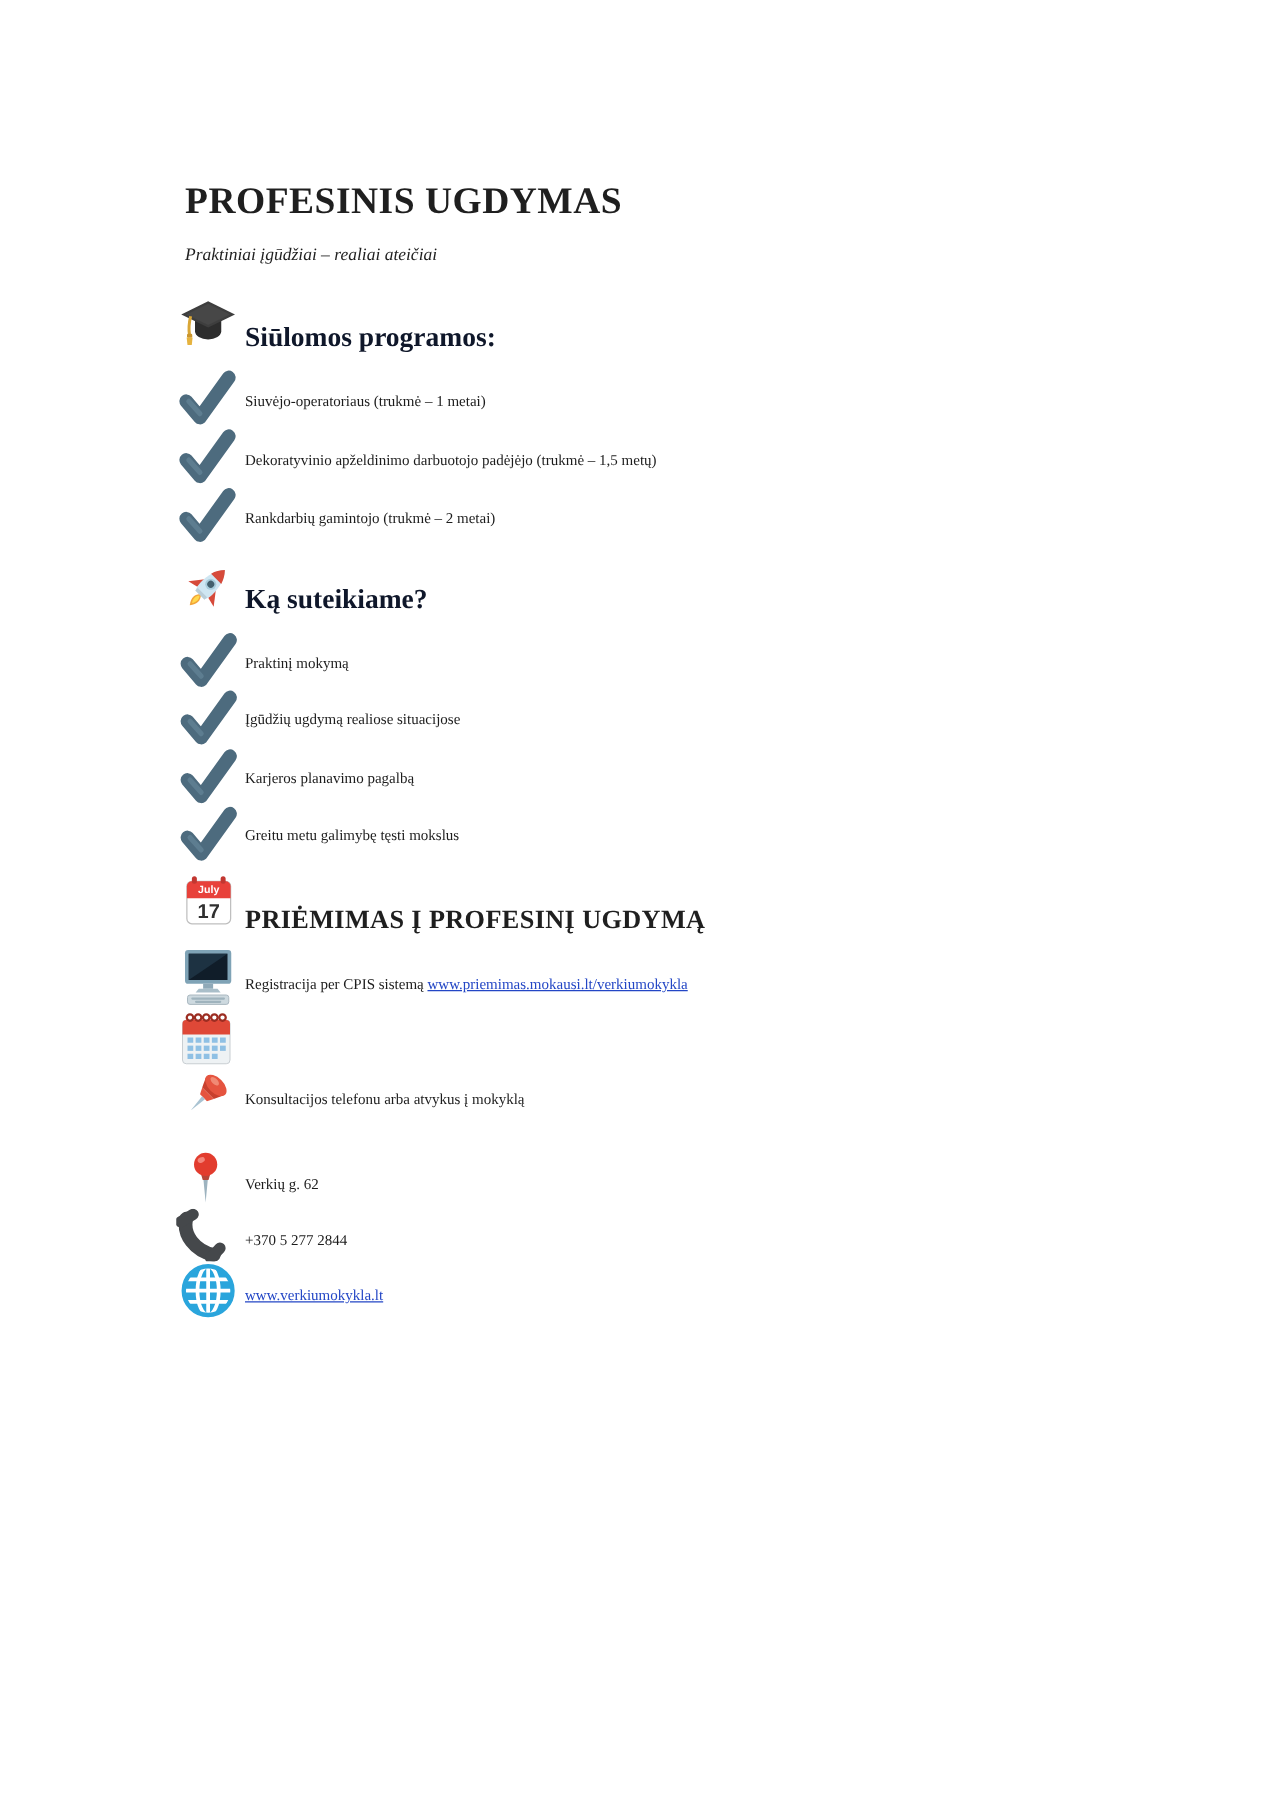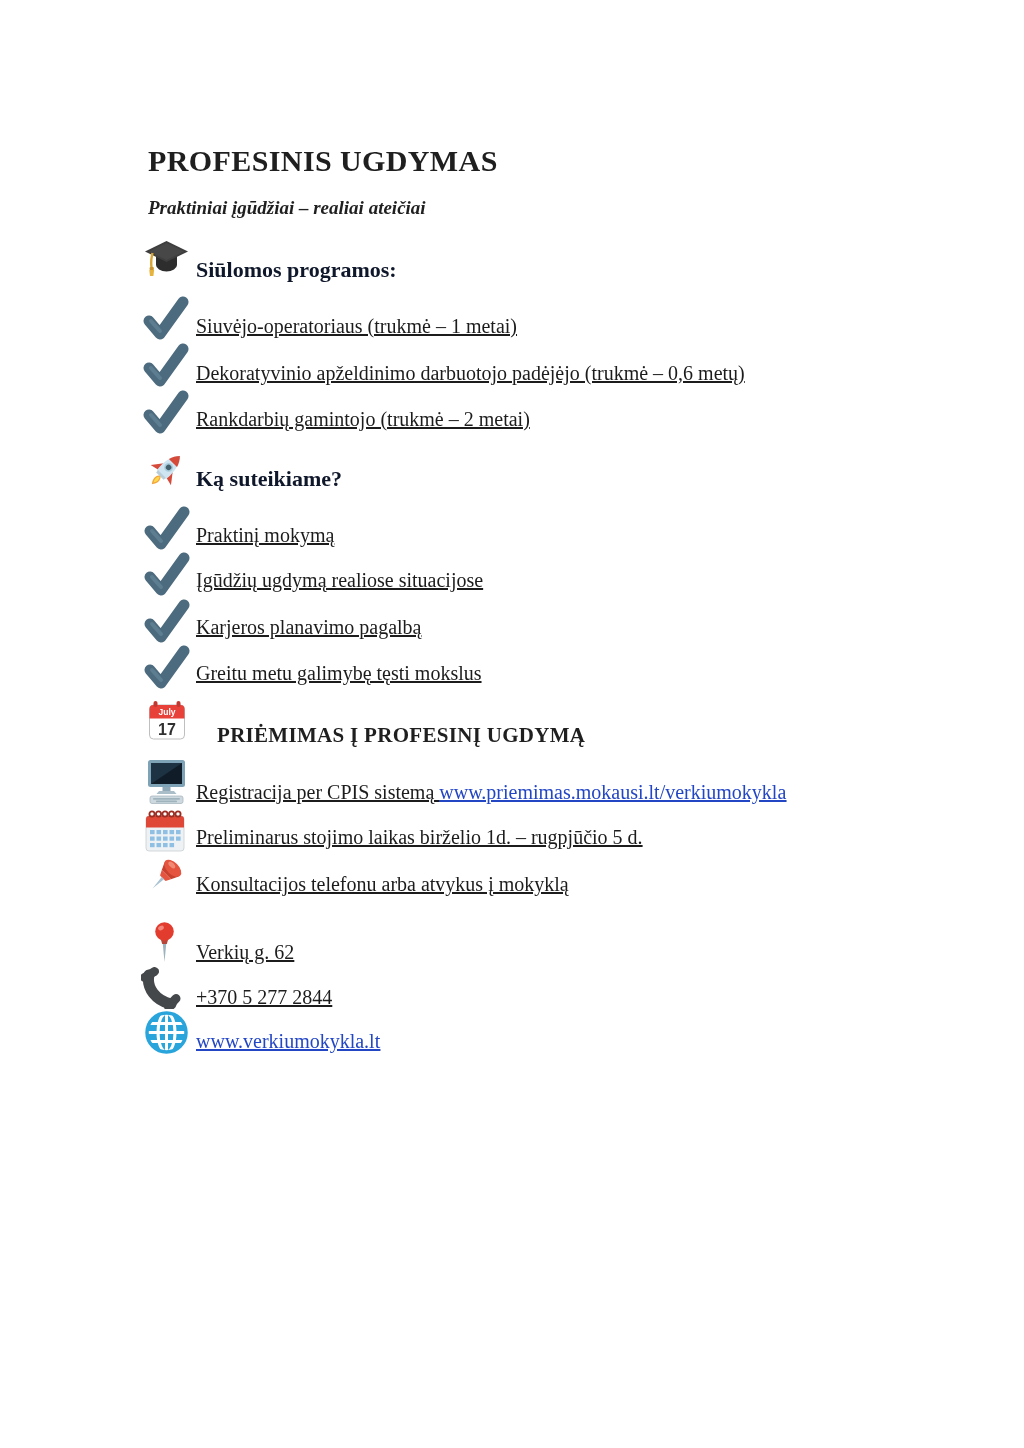--- a/index.html
+++ b/index.html
@@ -3,24 +3,24 @@
 <meta charset="utf-8">
 <style>
   * { margin:0; padding:0; box-sizing:border-box; }
   html,body { background:#ffffff; }
   .page {
     position:relative; width:1024px; height:1448px; background:#ffffff;
     font-family:"Liberation Serif","DejaVu Serif",serif; color:#1c1c1c; overflow:hidden;
   }
   .abs { position:absolute; white-space:nowrap; }
   .doc-title { left:148px; top:144px; font-size:30px; font-weight:bold; color:#1f1f1f; letter-spacing:0.4px; }
-  .doc-subtitle { left:148px; top:197px; font-size:19px; font-weight:bold; font-style:italic; color:#1f1f1f; }
+  .doc-subtitle { left:148px; top:197px; font-size:14px; font-weight:normal; font-style:italic; color:#1f1f1f; }
   .h2 { font-size:22px; font-weight:bold; color:#0f172a; }
-  .h3 { font-size:21px; font-weight:bold; color:#1f1f1f; letter-spacing:0.3px;margin-left:21px; }
-  .body-text { font-size:20px; line-height:1.1; color:#1c1c1c;text-decoration:underline; }
+  .h3 { font-size:21px; font-weight:bold; color:#1f1f1f; letter-spacing:0.3px; }
+  .body-text { font-size:12px; line-height:1.1; color:#1c1c1c; }
   a.link { color:#2346c5; text-decoration:underline; cursor:pointer; }
   .icon { position:absolute; display:block; }
   .icon svg { display:block; width:100%; height:100%; }
 </style>
 </head>
 <body>
 
 <svg width="0" height="0" style="position:absolute" aria-hidden="true">
   <defs>
     <symbol id="sym-check" viewBox="0 0 46 44">
@@ -52,21 +52,21 @@
         <use href="#sym-check"></use>
       </svg>
     </span>
   <div class="abs body-text" style="left:196px;top:315px">Siuvėjo-operatoriaus (trukmė – 1 metai)</div>
 
   <span class="icon" style="left:143px;top:343px;width:46px;height:44px">
       <svg viewBox="0 0 46 44">
         <use href="#sym-check"></use>
       </svg>
     </span>
-  <div class="abs body-text" style="left:196px;top:362px">Dekoratyvinio apželdinimo darbuotojo padėjėjo (trukmė – 0,6 metų)</div>
+  <div class="abs body-text" style="left:196px;top:362px">Dekoratyvinio apželdinimo darbuotojo padėjėjo (trukmė – 1,5 metų)</div>
 
   <span class="icon" style="left:143px;top:390px;width:46px;height:44px">
       <svg viewBox="0 0 46 44">
         <use href="#sym-check"></use>
       </svg>
     </span>
   <div class="abs body-text" style="left:196px;top:408px">Rankdarbių gamintojo (trukmė – 2 metai)</div>
 
   <span class="icon" style="left:140px;top:446px;width:52px;height:48px">
     <svg viewBox="0 0 52 48">
@@ -161,21 +161,20 @@
           <rect x="18" y="27.5" width="4.6" height="4.2"></rect>
           <rect x="24.5" y="27.5" width="4.6" height="4.2"></rect>
           <rect x="31" y="27.5" width="4.6" height="4.2"></rect>
         <rect x="5" y="34" width="4.6" height="4.2"></rect>
           <rect x="11.5" y="34" width="4.6" height="4.2"></rect>
           <rect x="18" y="34" width="4.6" height="4.2"></rect>
           <rect x="24.5" y="34" width="4.6" height="4.2"></rect>
       </g>
     </svg>
   </span>
-  <div class="abs body-text" style="left:196px;top:826px">Preliminarus stojimo laikas birželio 1d. – rugpjūčio 5 d.</div>
 
   <span class="icon" style="left:141px;top:855px;width:50px;height:45px">
     <svg viewBox="0 0 50 45">
       <g transform="translate(25 20) rotate(45) translate(-24.5 -16)">
         <path d="M14.5 8 L34.5 8 L31 15.5 L18 15.5 Z" fill="#c8402e"></path>
         <path d="M18 15.5 h13 l-2.6 5 h-7.8 Z" fill="#e5543f"></path>
         <ellipse cx="24.5" cy="6.5" rx="10.5" ry="6" fill="#e5543f"></ellipse>
         <ellipse cx="21.5" cy="4.8" rx="4.2" ry="2.3" fill="#f08a74"></ellipse>
         <polygon points="22.9,20.5 26.1,20.5 24.5,35" fill="#a9c3d2"></polygon>
       </g>

